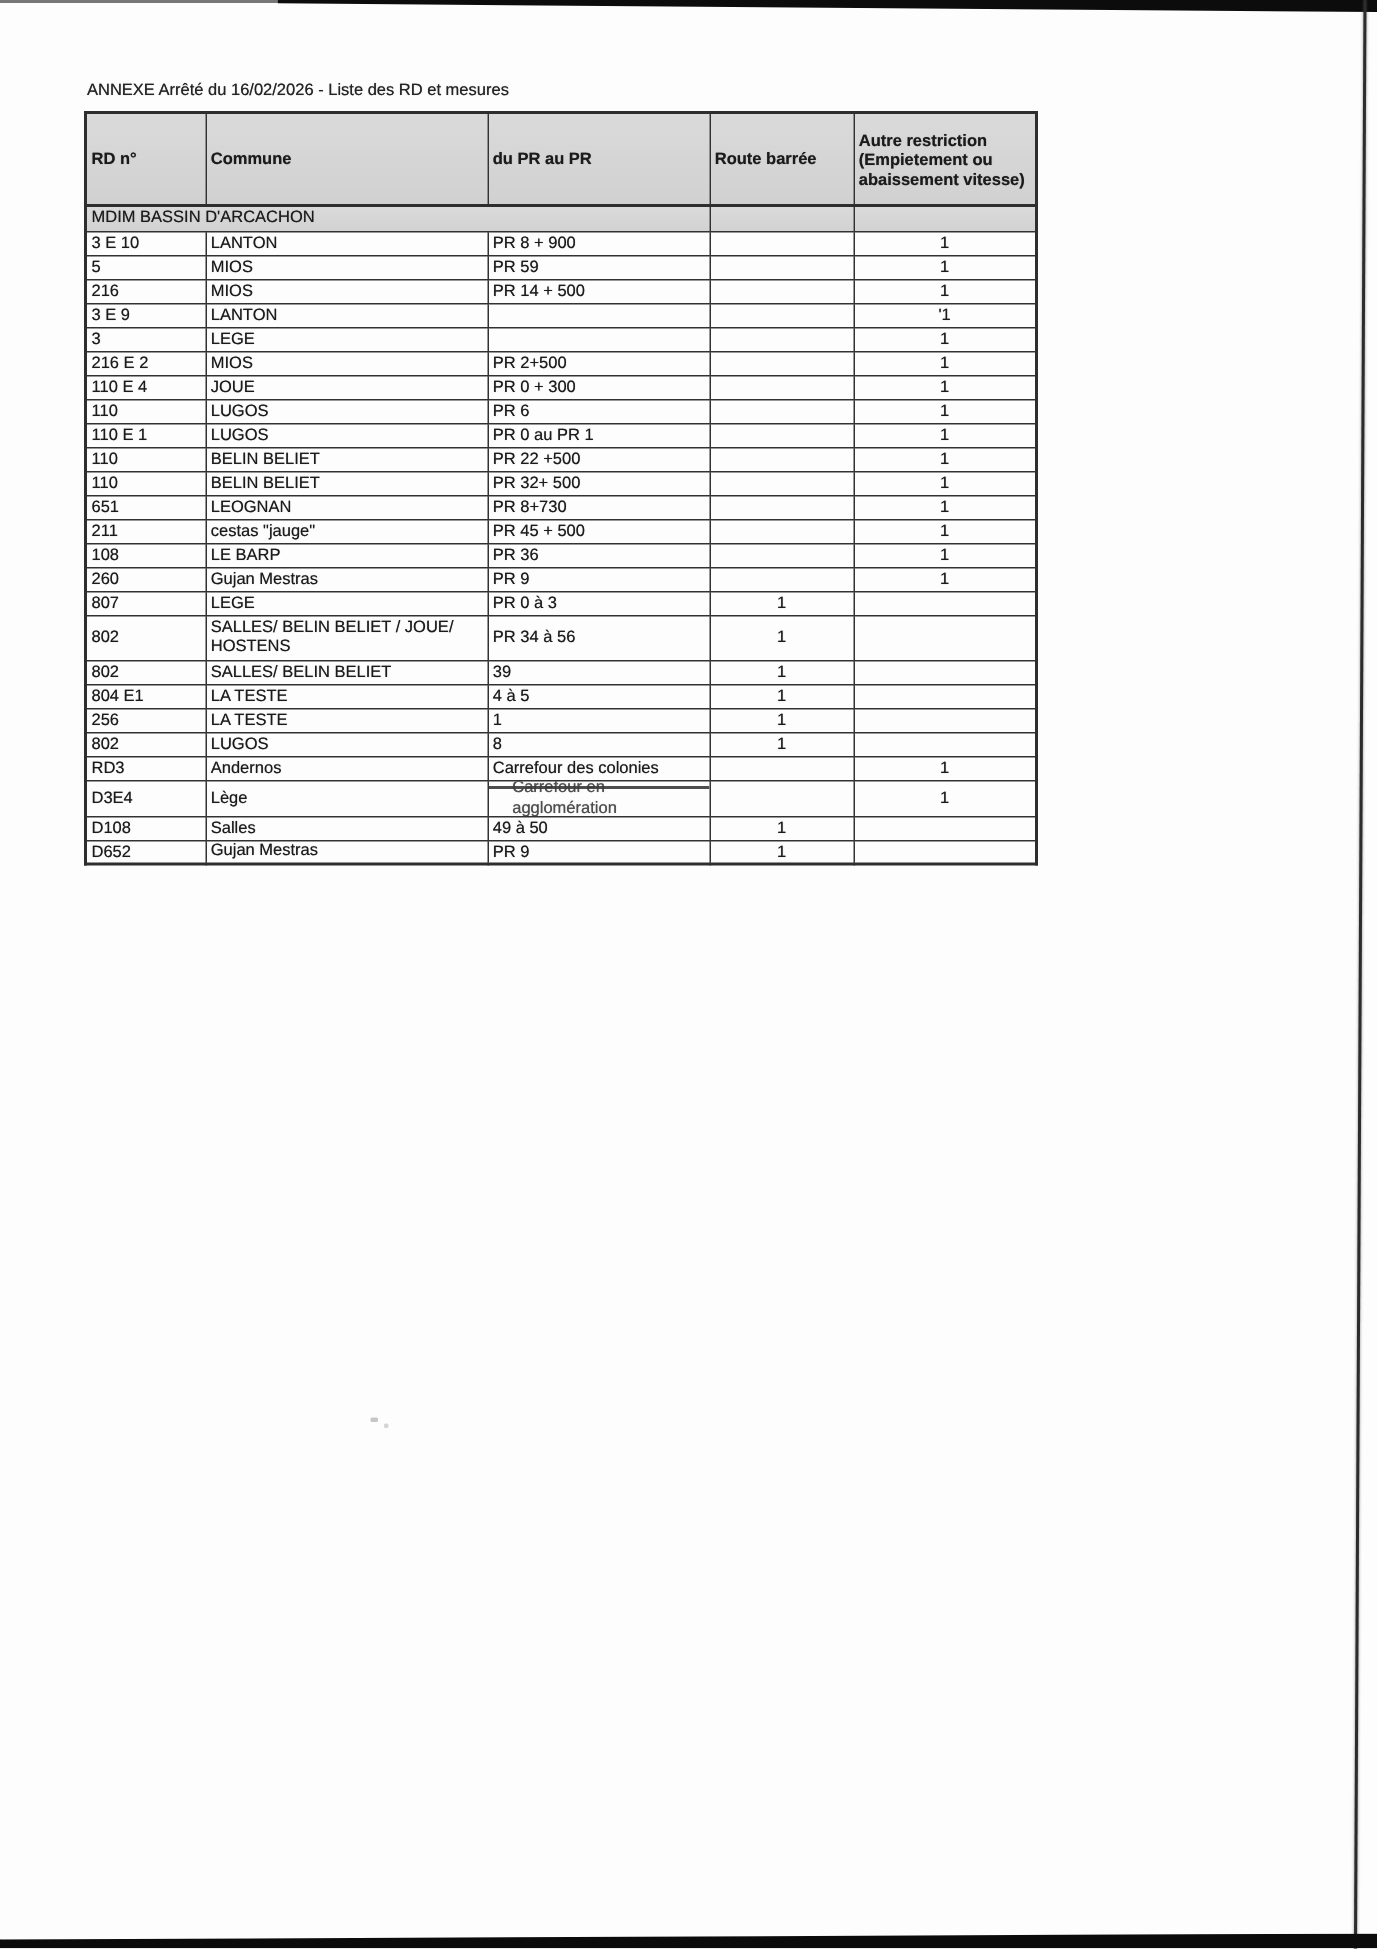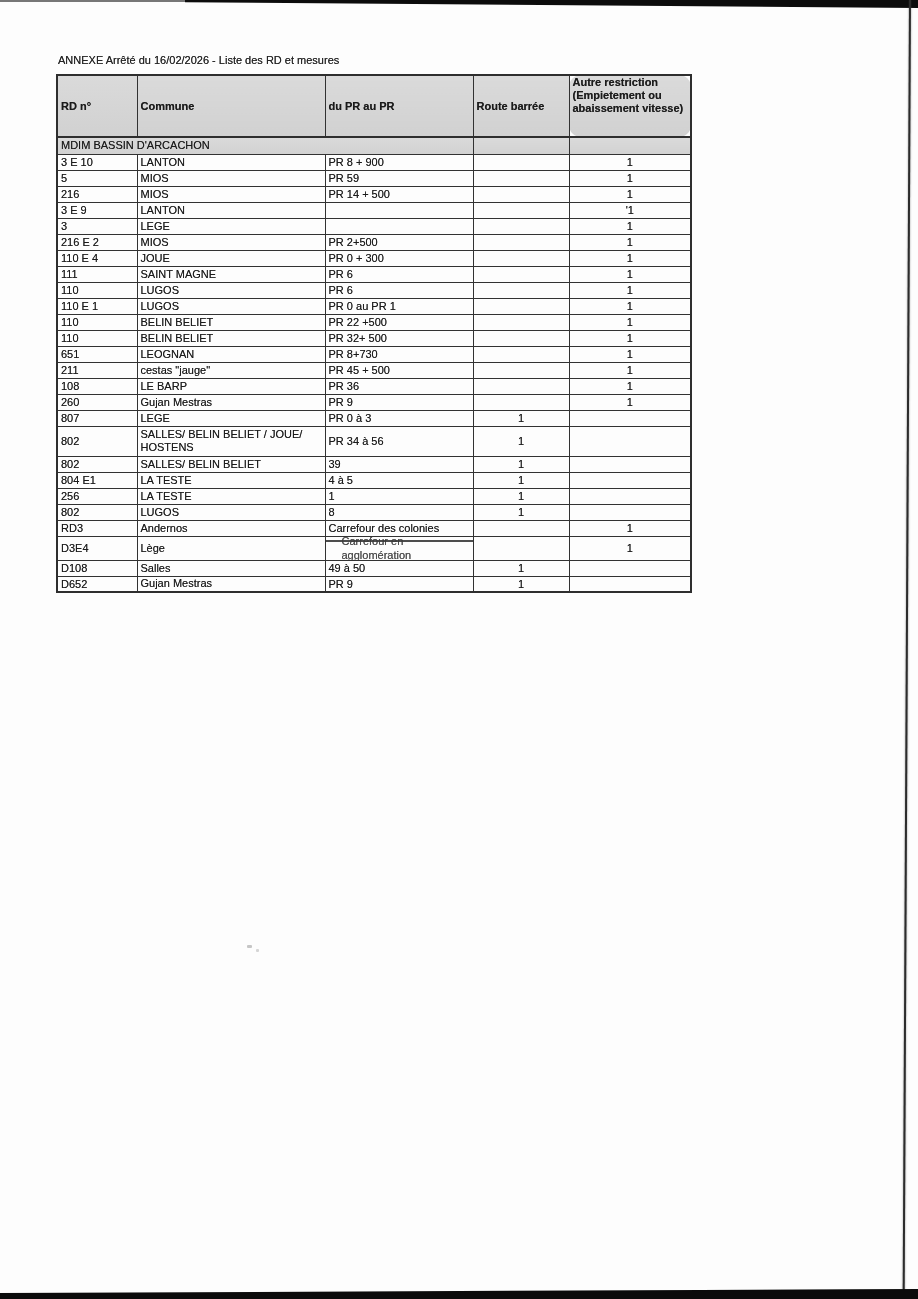--- a/index.html
+++ b/index.html
@@ -67,21 +67,21 @@
   .rd-table thead th {
     background: linear-gradient(#dadada, #d1d1d1);
     height: 62px;
     font-weight: bold;
     text-align: left;
     vertical-align: middle;
     padding: 0 2px 0 3px;
     line-height: 13px;
     border-bottom: 2px solid #2e2e2e;
   }
-  .rd-table thead th.autre-header { vertical-align: top; padding-top: 0; border-radius: 12px; }
+  .rd-table thead th.autre-header { vertical-align: top; padding-top: 12px; }
   .rd-table .section-row td {
     background: linear-gradient(#dadada, #d2d2d2);
     height: 17px;
     font-weight: normal;
     padding: 0 0 0 3px;
     line-height: 15px;
     white-space: nowrap;
   }
   .rd-table tbody td {
     height: 16px;
@@ -184,27 +184,20 @@
         <td class="center">1</td>
       </tr>
       <tr>
         <td>110 E 4</td>
         <td class="cell-commune">JOUE</td>
         <td>PR 0 + 300</td>
         <td class="center"></td>
         <td class="center">1</td>
       </tr>
       <tr>
-        <td>111</td>
-        <td class="cell-commune">SAINT MAGNE</td>
-        <td>PR 6</td>
-        <td class="center"></td>
-        <td class="center">1</td>
-      </tr>
-      <tr>
         <td>110</td>
         <td class="cell-commune">LUGOS</td>
         <td>PR 6</td>
         <td class="center"></td>
         <td class="center">1</td>
       </tr>
       <tr>
         <td>110 E 1</td>
         <td class="cell-commune">LUGOS</td>
         <td>PR 0 au PR 1</td>

